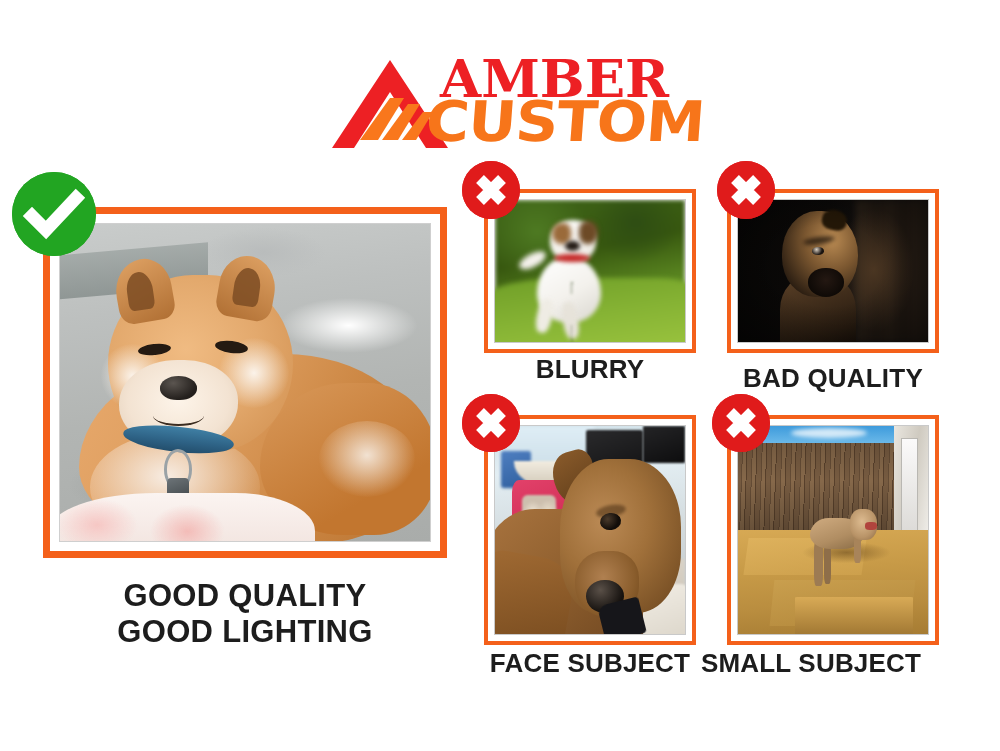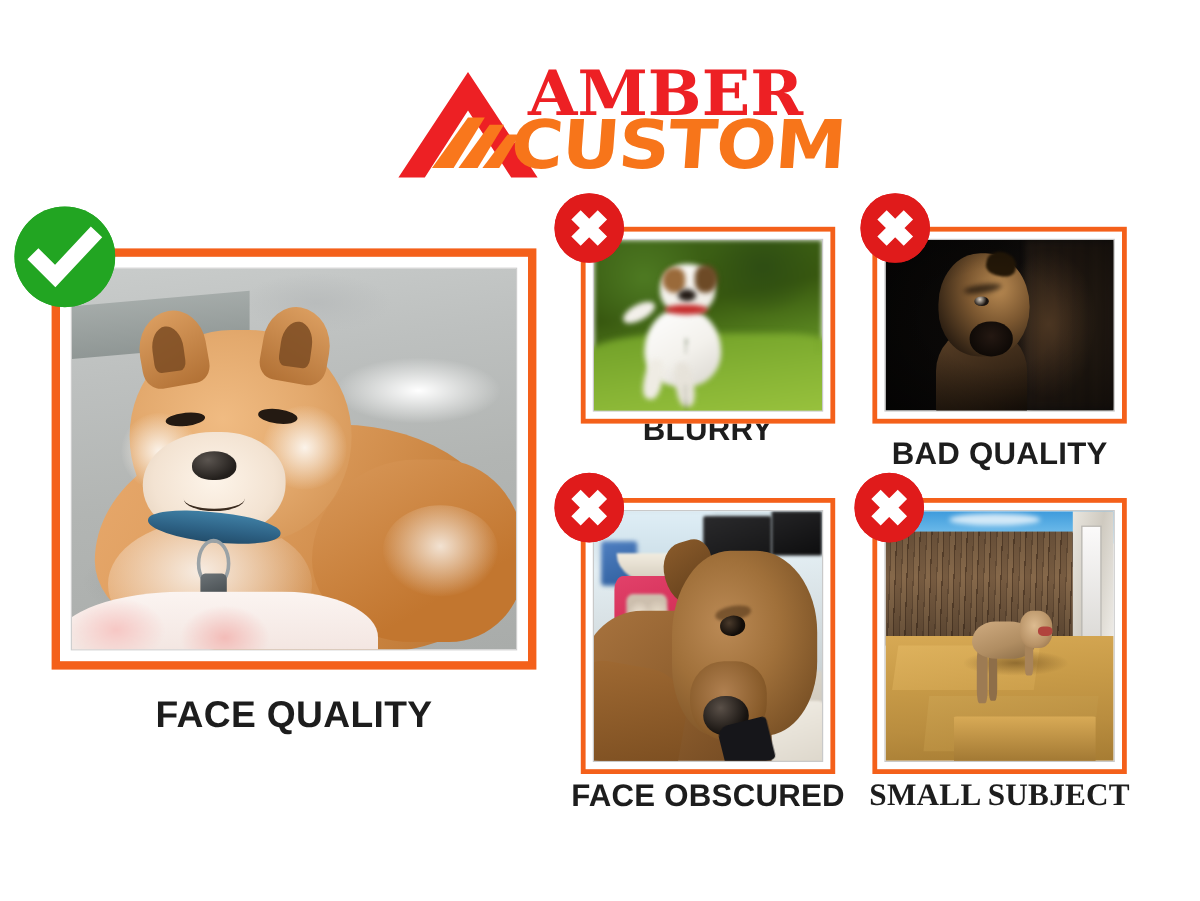--- a/index.html
+++ b/index.html
@@ -145,33 +145,33 @@
     font-size: 26px;
     line-height: 30px;
     color: #1d1d1d;
     letter-spacing: 0.2px;
     text-align: center;
     white-space: nowrap;
   }
 
   
   #card-blurry      { left: 484px; top: 189px; width: 212px; height: 164px; }
-  #cap-blurry       { left: 484px; top: 343px; width: 212px; }
+  #cap-blurry       { left: 484px; top: 354px; width: 212px; }
   #badge-blurry     { left: 462px; top: 161px; }
 
   #card-badlight    { left: 727px; top: 189px; width: 212px; height: 164px; }
   #cap-badlight     { left: 715px; top: 363px; width: 236px; }
   #badge-badlight   { left: 717px; top: 161px; }
 
   #card-obscured    { left: 484px; top: 415px; width: 212px; height: 230px; }
   #cap-obscured     { left: 472px; top: 648px; width: 236px; }
   #badge-obscured   { left: 462px; top: 394px; }
 
   #card-small       { left: 727px; top: 415px; width: 212px; height: 230px; }
-  #cap-small        { left: 715px; top: 648px; width: 236px; font-family: Liberation Serif, serif; }
+  #cap-small        { left: 693px; top: 648px; width: 236px; }
   #badge-small      { left: 712px; top: 394px; }
 
   
   .scene { position: absolute; inset: 0; }
   .lay { position: absolute; }
 
   
   .shiba-bg {
     inset: 0;
     background:
@@ -657,21 +657,22 @@
 </div>
 
 <div class="badge badge-check">
   <svg viewBox="0 0 84 84" aria-hidden="true">
     <circle cx="42" cy="42" r="42" fill="#22A522"></circle>
     <path d="M20 44 L34 58 L64 26" stroke="#FFFFFF" stroke-width="13" stroke-linecap="square" stroke-linejoin="miter" fill="none"></path>
   </svg>
 </div>
 
 <div class="good-caption">
-  <div>FACE QUALITY</div>
+  <div>GOOD QUALITY</div>
+  <div>GOOD LIGHTING</div>
 </div>
 
 <div class="small-card" id="card-blurry">
   <div class="small-photo">
     <div class="scene">
       <div class="lay jr-bg"></div>
       <div class="lay jr-grass"></div>
       <div class="lay jr-tail"></div>
       <div class="lay jr-body"></div>
       <div class="lay jr-legA"></div>
@@ -743,21 +744,21 @@
       <div class="lay fo-strap"></div>
     </div>
   </div>
 </div>
 <div class="badge badge-x" id="badge-obscured">
   <svg viewBox="0 0 58 58" aria-hidden="true">
     <circle cx="29" cy="29" r="29" fill="#E01B1B"></circle>
     <path d="M18 18 L40 40 M40 18 L18 40" stroke="#FFFFFF" stroke-width="11" stroke-linecap="butt"></path>
   </svg>
 </div>
-<div class="small-caption" id="cap-obscured">FACE OBSCURED</div>
+<div class="small-caption" id="cap-obscured">FACE SUBJECT</div>
 
 <div class="small-card" id="card-small">
   <div class="small-photo">
     <div class="scene">
       <div class="lay ss-sky"></div>
       <div class="lay ss-cloud"></div>
       <div class="lay ss-fence"></div>
       <div class="lay ss-fence-shadow"></div>
       <div class="lay ss-house"></div>
       <div class="lay ss-door"></div>

